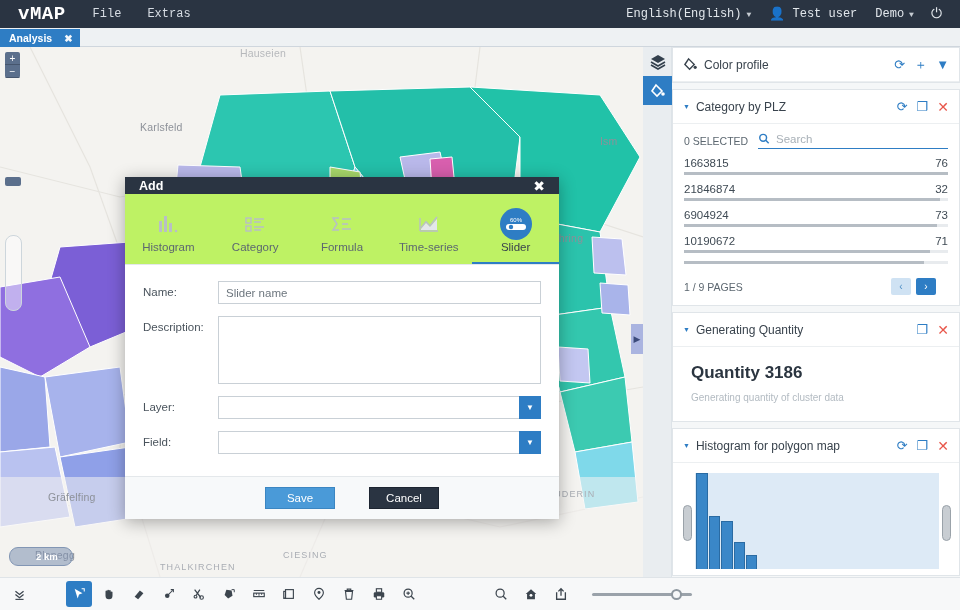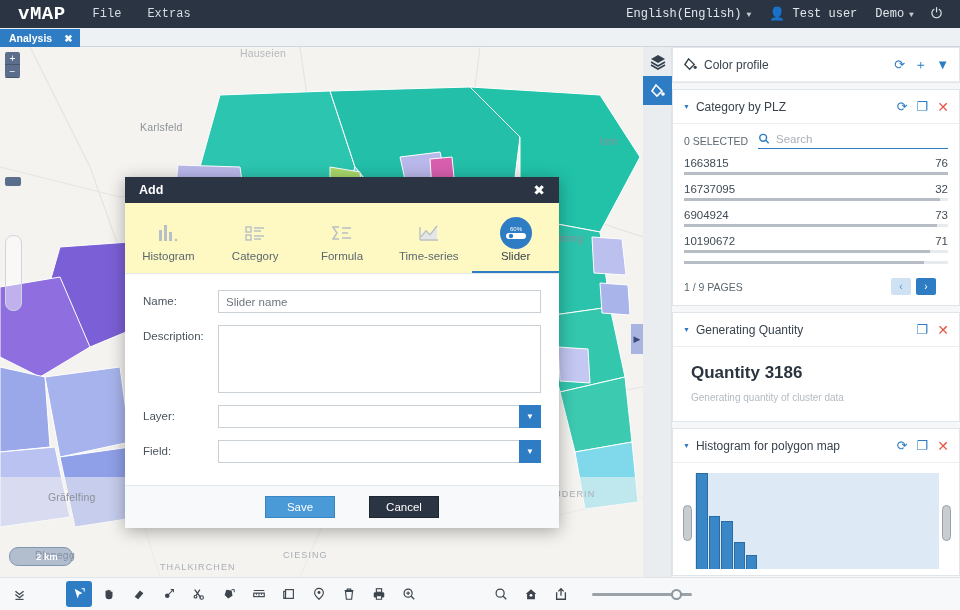--- a/index.html
+++ b/index.html
@@ -198,29 +198,29 @@
     position: absolute; right: 10px; top: -4px; width: 11px; height: 11px;
     border-radius: 50%; background: #f7f8f9; border: 2px solid #8e979f;
   }
 
   
   .modal {
     position: absolute; left: 125px; top: 177px; width: 434px;
     background: #fff; box-shadow: 0 3px 16px rgba(0,0,0,.32); z-index: 40;
   }
   .modal-head {
-    height: 26px; background: #2a3442; display: flex; align-items: center;
+    height: 17px; background: #2a3442; display: flex; align-items: center;
     padding: 0 14px;
   }
   .modal-head .mt {
     color: #fff; font-size: 12.5px; font-weight: bold; flex: 1;
   }
   .modal-head .mx { color: #fff; font-size: 14px; cursor: pointer; }
   .tabs {
-    display: flex; border-bottom: 1px solid #e4e8eb; background: #fef9c3;
+    display: flex; border-bottom: 1px solid #e4e8eb; background: #bef264;
   }
   .mtab {
     flex: 1; text-align: center; padding: 13px 0 9px 0; cursor: pointer;
     font-size: 11.5px; color: #5c6770;
   }
   .mtab .ic { height: 34px; display: flex; align-items: center; justify-content: center; }
   .mtab.active { border-bottom: 2px solid #2e7dc4; color: #39434d; }
   .mbody { padding: 16px 18px 10px 18px; }
   .frow { display: flex; align-items: flex-start; margin-bottom: 12px; }
   .flabel { width: 75px; font-size: 11.5px; color: #4a545d; padding-top: 5px; }
@@ -415,21 +415,21 @@
           <div class="cat-top">
             <span>1663815</span>
             <span>76</span>
           </div>
           <div class="cat-bar-bg">
               <div class="cat-bar-fg" style="width:100%"></div>
             </div>
         </div>
         <div class="cat-item">
           <div class="cat-top">
-            <span>16737095</span>
+            <span>21846874</span>
             <span>32</span>
           </div>
           <div class="cat-bar-bg">
               <div class="cat-bar-fg" style="width:97%"></div>
             </div>
         </div>
         <div class="cat-item">
           <div class="cat-top">
             <span>6904924</span>
             <span>73</span>

